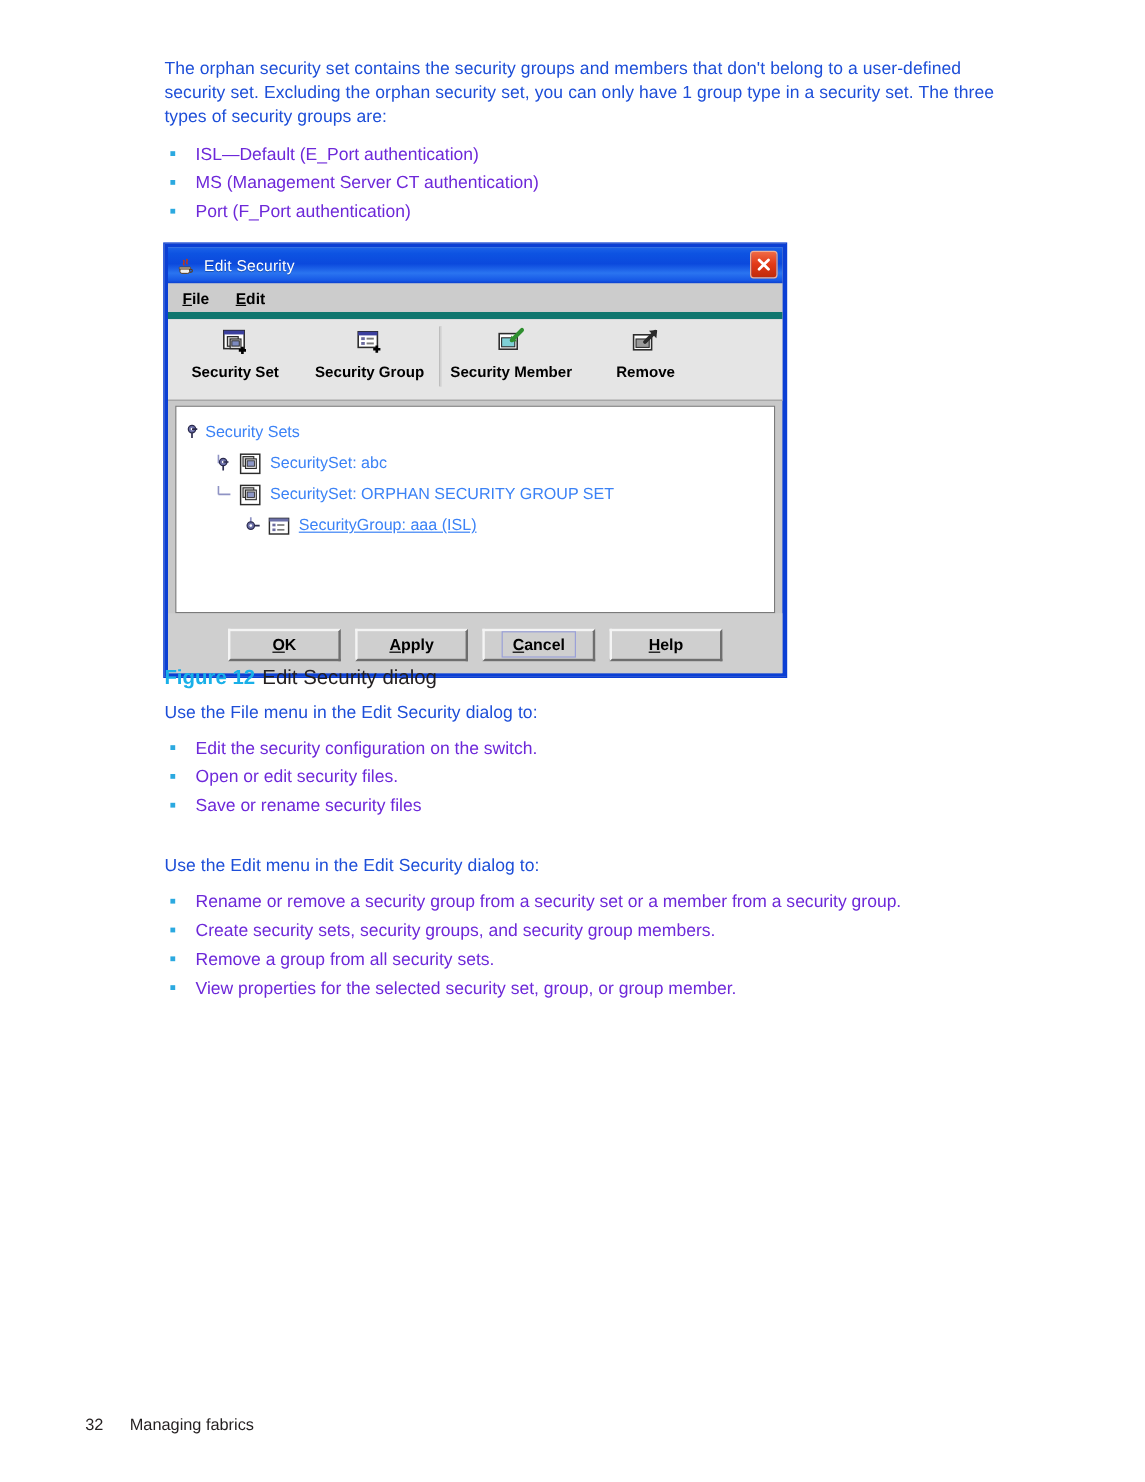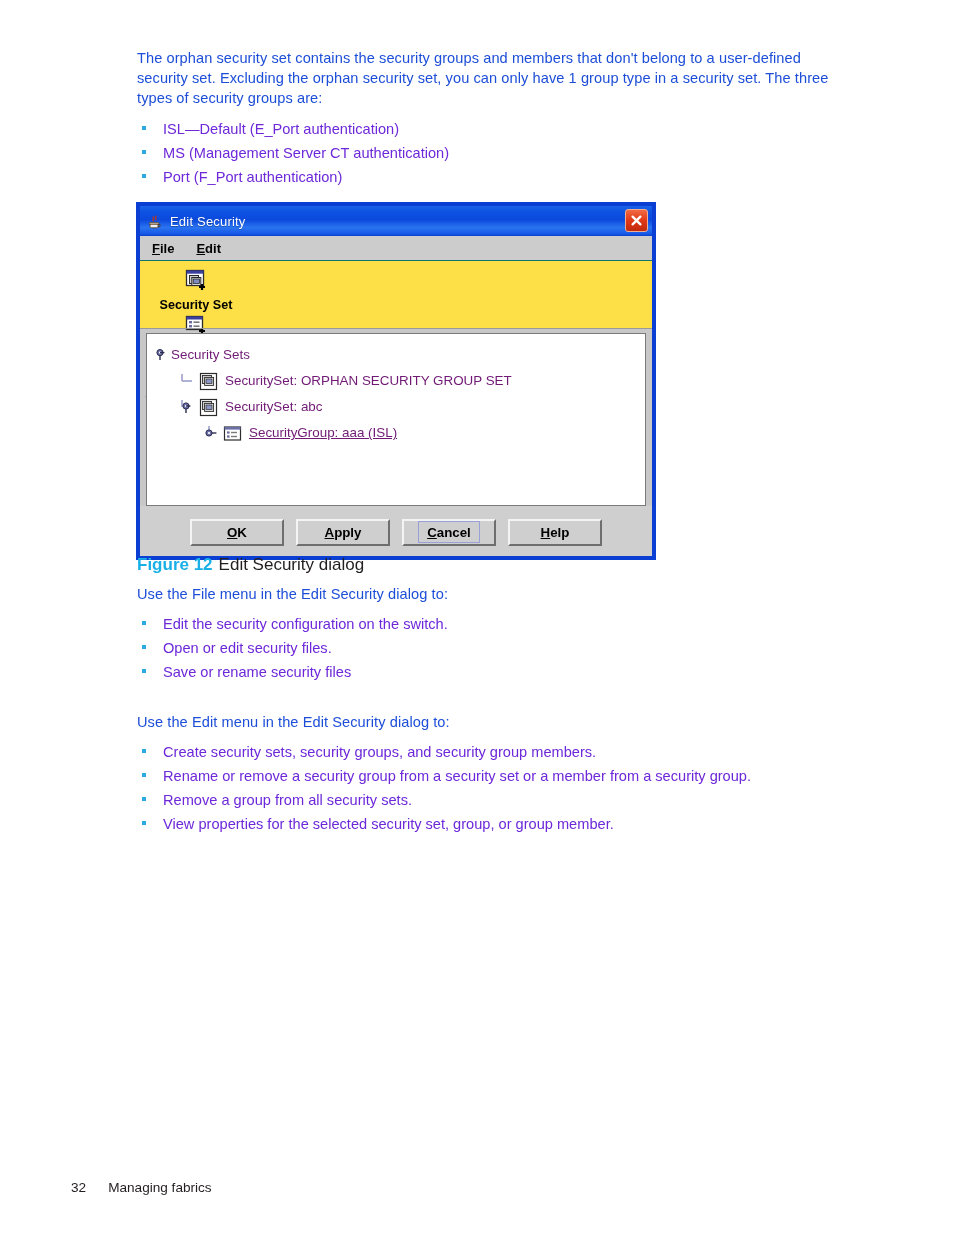--- a/index.html
+++ b/index.html
@@ -118,44 +118,43 @@
     box-sizing: border-box;
     display: flex;
     align-items: center;
     justify-content: center;
   }
   .close-btn svg { display:block; }
 
   .menubar {
     height: 24px;
     background: #cccccc;
-    border-bottom: 1px solid #0f766e;
+    border-bottom: 6px solid #0f766e;
     display: flex;
     align-items: center;
     padding-left: 10px;
     gap: 18px;
   }
   .menu-item {
     font-size: 13px;
     font-weight: bold;
     color: #000000;
     padding: 2px 2px;
   }
   .menu-item .mn {
     text-decoration: underline;
   }
 
   .toolbar {
     height: 62px;
-    background: #fde047;
+    background: #e5e5e5;
     display: flex;
     align-items: flex-start;
     padding-top: 6px;
     position: relative;
-    flex-direction: column;
   }
   .toolbar::after{
     content:"";
     position:absolute;
     left:0; right:0; bottom:0;
     height:1px;
     background:#9a9a9a;
   }
   .tb-btn {
     width: 112px;
@@ -187,21 +186,21 @@
     height: 163px;
     padding: 8px 0 0 0;
     overflow: hidden;
     position: relative;
   }
   .tree-row {
     display: flex;
     align-items: center;
     height: 26px;
     font-size: 13.4px;
-    color: #701a75;
+    color: #3b82f6;
     white-space: nowrap;
   }
   .tree-row .handle { width: 18px; display:flex; align-items:center; justify-content:center; flex:0 0 auto; }
   .tree-row .nodeicon { width: 22px; display:flex; align-items:center; justify-content:center; flex:0 0 auto; margin-right: 6px; }
   .tree-row .label { line-height: 1; }
   .indent1 { padding-left: 6px; }
   .indent2 { padding-left: 32px; }
   .indent3 { padding-left: 56px; text-decoration: underline; }
 
   .buttonbar {
@@ -360,54 +359,54 @@
             <path d="M5 7.6 v4.4" stroke="#2b2b4e" stroke-width="1.4"></path>
             <path d="M5 4.6 h4.4" stroke="#2b2b4e" stroke-width="1.4"></path>
           </svg>
         </span>
         <span class="label">Security Sets</span>
       </div>
 
       <div class="tree-row indent2">
         <span class="handle">
           <svg width="14" height="14" viewBox="0 0 14 14">
-            <path d="M1 7 h10" stroke="#8f93c4" stroke-width="1.4"></path>
             <path d="M1 -4 v11" stroke="#8f93c4" stroke-width="1.4"></path>
+            <circle cx="5" cy="6" r="3.1" fill="#6b6fa8" stroke="#2b2b4e" stroke-width="1"></circle>
+            <circle cx="5" cy="6" r="1.1" fill="#ffffff"></circle>
+            <path d="M5 9 v4" stroke="#2b2b4e" stroke-width="1.4"></path>
+            <path d="M5 6 h4.4" stroke="#2b2b4e" stroke-width="1.4"></path>
           </svg>
         </span>
         <span class="nodeicon">
           <svg width="19" height="19" viewBox="0 0 19 19">
             <rect x="1.5" y="1.5" width="16" height="16" fill="#ffffff" stroke="#2b2b2b" stroke-width="1.2"></rect>
             <rect x="3.5" y="3.5" width="9" height="8" fill="#cfcfcf" stroke="#2b2b2b" stroke-width=".9"></rect>
             <rect x="5.6" y="5.4" width="9" height="8" fill="#e2e2e2" stroke="#2b2b2b" stroke-width=".9"></rect>
             <rect x="7" y="7" width="6" height="4.5" fill="#8d97c6" stroke="#2b2b2b" stroke-width=".7"></rect>
           </svg>
         </span>
-        <span class="label">SecuritySet: ORPHAN SECURITY GROUP SET</span>
+        <span class="label">SecuritySet: abc</span>
       </div>
 
       <div class="tree-row indent2">
         <span class="handle">
           <svg width="14" height="14" viewBox="0 0 14 14">
+            <path d="M1 7 h10" stroke="#8f93c4" stroke-width="1.4"></path>
             <path d="M1 -4 v11" stroke="#8f93c4" stroke-width="1.4"></path>
-            <circle cx="5" cy="6" r="3.1" fill="#6b6fa8" stroke="#2b2b4e" stroke-width="1"></circle>
-            <circle cx="5" cy="6" r="1.1" fill="#ffffff"></circle>
-            <path d="M5 9 v4" stroke="#2b2b4e" stroke-width="1.4"></path>
-            <path d="M5 6 h4.4" stroke="#2b2b4e" stroke-width="1.4"></path>
           </svg>
         </span>
         <span class="nodeicon">
           <svg width="19" height="19" viewBox="0 0 19 19">
             <rect x="1.5" y="1.5" width="16" height="16" fill="#ffffff" stroke="#2b2b2b" stroke-width="1.2"></rect>
             <rect x="3.5" y="3.5" width="9" height="8" fill="#cfcfcf" stroke="#2b2b2b" stroke-width=".9"></rect>
             <rect x="5.6" y="5.4" width="9" height="8" fill="#e2e2e2" stroke="#2b2b2b" stroke-width=".9"></rect>
             <rect x="7" y="7" width="6" height="4.5" fill="#8d97c6" stroke="#2b2b2b" stroke-width=".7"></rect>
           </svg>
         </span>
-        <span class="label">SecuritySet: abc</span>
+        <span class="label">SecuritySet: ORPHAN SECURITY GROUP SET</span>
       </div>
 
       <div class="tree-row indent3">
         <span class="handle">
           <svg width="14" height="14" viewBox="0 0 14 14">
             <path d="M4 -3 v7" stroke="#8f93c4" stroke-width="1.4"></path>
             <circle cx="4" cy="7" r="3.1" fill="#6b6fa8" stroke="#2b2b4e" stroke-width="1"></circle>
             <circle cx="4" cy="7" r="1.1" fill="#ffffff"></circle>
             <path d="M7 7 h4.4" stroke="#2b2b4e" stroke-width="1.4"></path>
           </svg>
@@ -450,22 +449,22 @@
 
   <div class="content" style="top:584px;">
     <p class="para">Use the File menu in the Edit Security dialog to:</p>
     <ul class="bullets">
       <li><span class="dot"></span><span>Edit the security configuration on the switch.</span></li>
       <li><span class="dot"></span><span>Open or edit security files.</span></li>
       <li><span class="dot"></span><span>Save or rename security files</span></li>
     </ul>
     <p class="para" style="margin-top:28px;">Use the Edit menu in the Edit Security dialog to:</p>
     <ul class="bullets">
+      <li><span class="dot"></span><span>Rename or remove a security group from a security set or a member from a security group.</span></li>
       <li><span class="dot"></span><span>Create security sets, security groups, and security group members.</span></li>
-      <li><span class="dot"></span><span>Rename or remove a security group from a security set or a member from a security group.</span></li>
       <li><span class="dot"></span><span>Remove a group from all security sets.</span></li>
       <li><span class="dot"></span><span>View properties for the selected security set, group, or group member.</span></li>
     </ul>
   </div>
 
   <div class="footer">
     <span>32</span>
     <span>Managing fabrics</span>
   </div>
 

